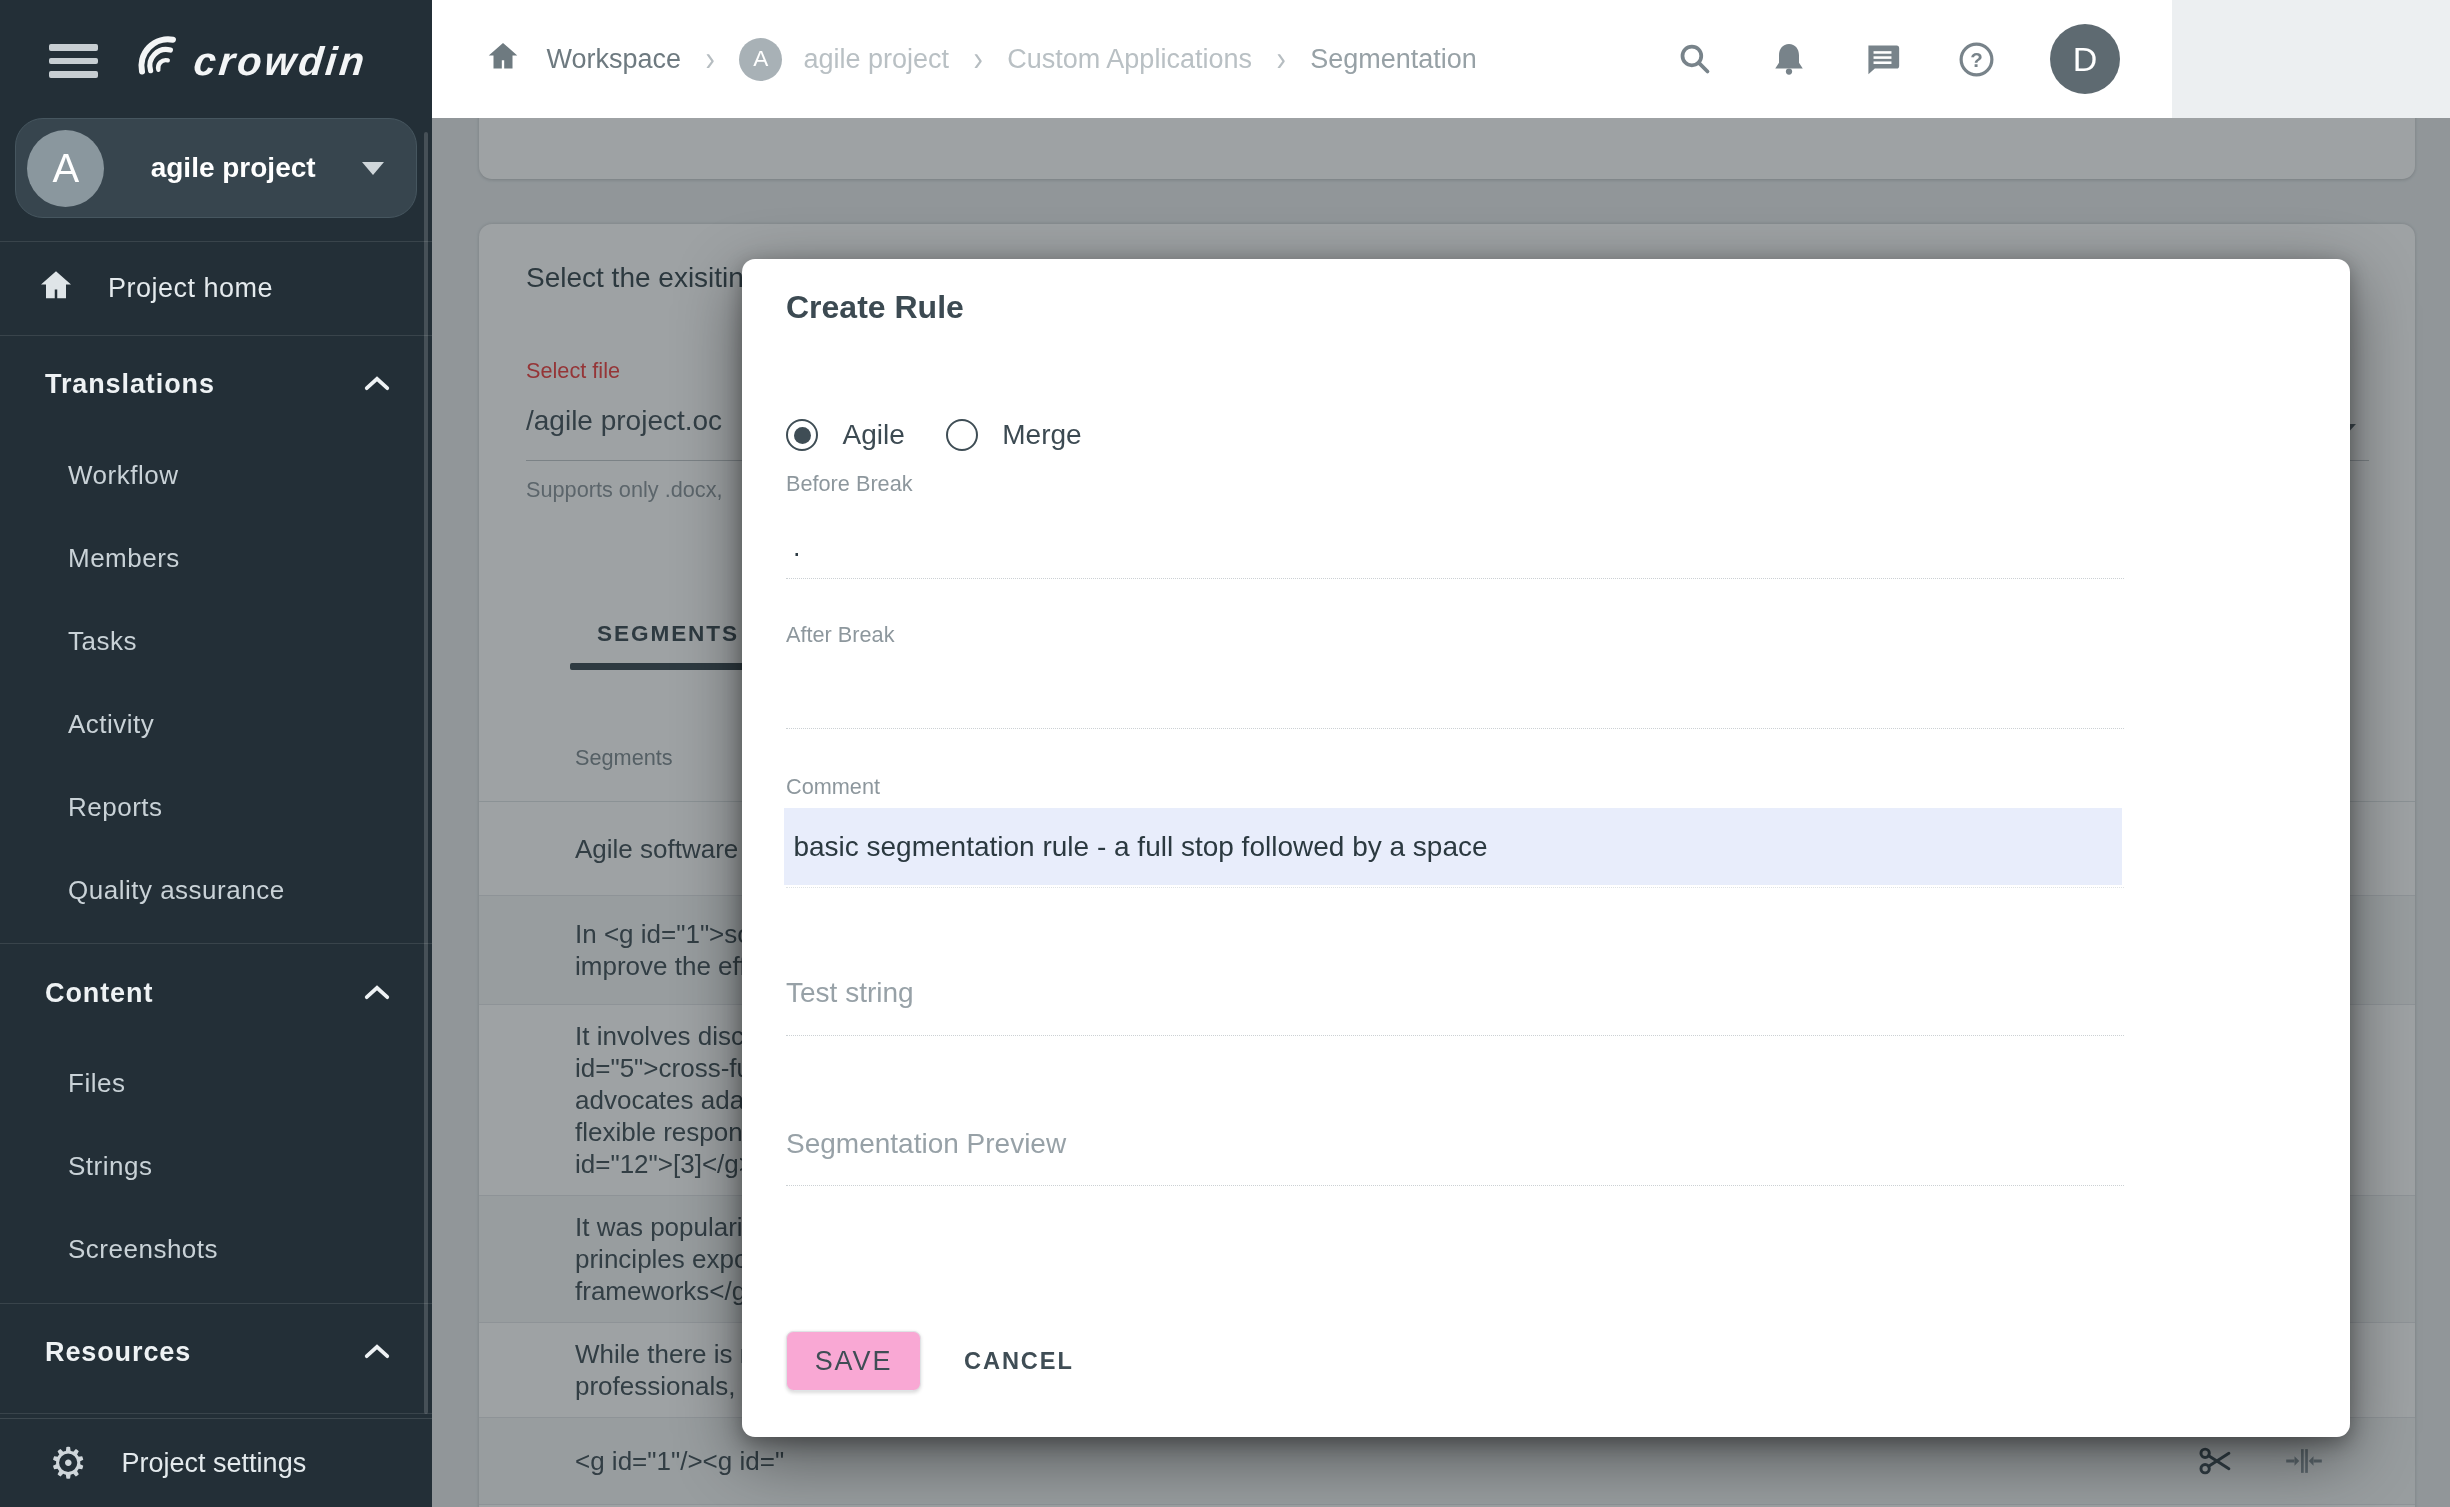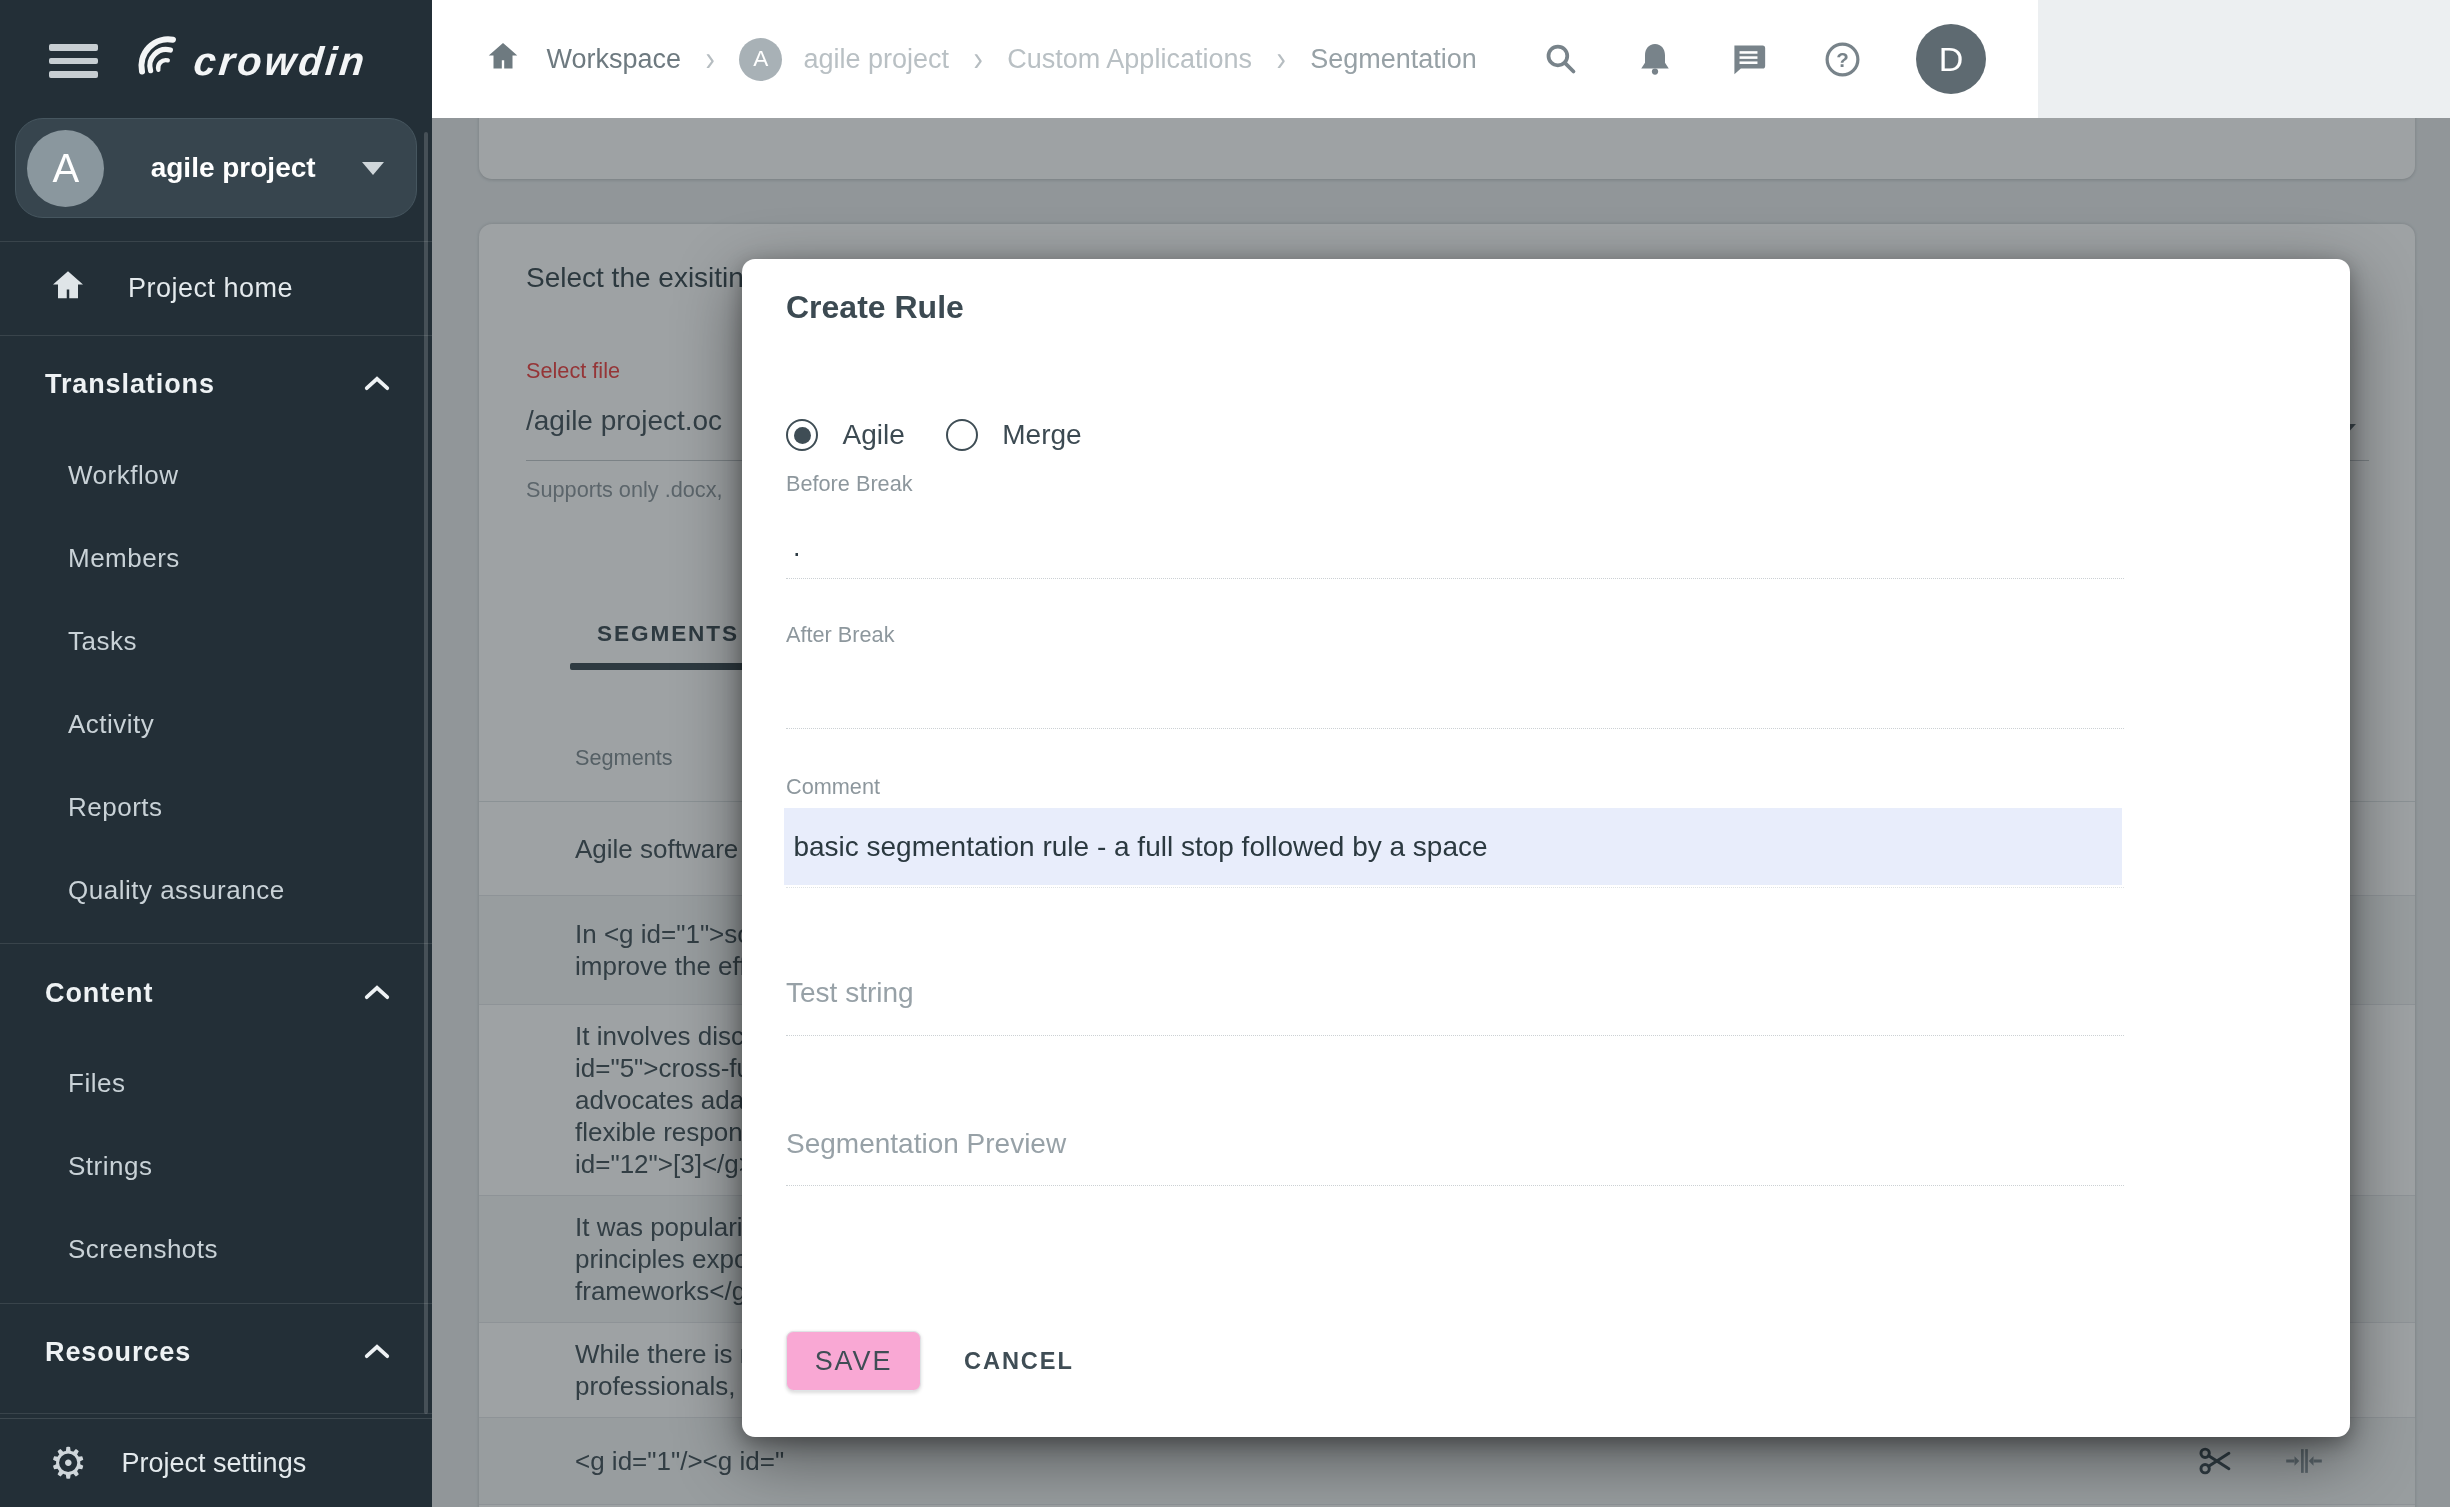--- a/index.html
+++ b/index.html
@@ -2,21 +2,21 @@
 <html style="font-size:15px"><head>
 <meta charset="utf-8">
 <style>
   * { margin:0; padding:0; box-sizing:border-box; }
   html,body { width:2450px; height:1508px; overflow:hidden; }
   body { font-family:"Liberation Sans", sans-serif; background:#eceff1; position:relative; }
 
   .app { position:absolute; inset:0; }
 
   
-  .topbar { position:absolute; left:432px; top:0; width:1606px; height:118px; background:#ffffff; display:flex; align-items:center; justify-content:space-between; padding:0 52px 0 52px; z-index:10; }
+  .topbar { position:absolute; left:432px; top:0; width:1740px; height:118px; background:#ffffff; display:flex; align-items:center; justify-content:space-between; padding:0 52px 0 52px; z-index:10; }
   .breadcrumb { display:flex; align-items:center; gap:24.5px; font-size:27px; }
   .crumb { display:flex; align-items:center; gap:21px; cursor:pointer; }
   .crumb-label.strong { color:#6e7a80; }
   .crumb-label.muted  { color:#b9c0c4; }
   .crumb-label.current{ color:#97a1a6; }
   .crumb-sep { color:#b6bdc1; font-size:28px; transform:scaleY(1.25); }
   .crumb-avatar { width:43px; height:43px; border-radius:50%; background:#a8b1b6; color:#fff; font-size:22.6px; display:flex; align-items:center; justify-content:center; }
   .topbar-icons { display:flex; align-items:center; gap:53px; }
   .tb-icon { width:41px; height:41px; display:flex; align-items:center; justify-content:center; cursor:pointer; }
   .tb-avatar { width:70px; height:70px; border-radius:50%; background:#5e6a71; color:#fff; font-size:34px; display:flex; align-items:center; justify-content:center; cursor:pointer; }
@@ -26,21 +26,21 @@
   .sidebar-head { display:flex; align-items:center; gap:32px; padding:32px 0 19px 49px; }
   .hamburger { width:49px; height:34px; display:flex; flex-direction:column; justify-content:space-between; cursor:pointer; }
   .hamburger span { display:block; height:6.6px; background:#c7ced2; border-radius:1.9px; }
   .logo { display:flex; align-items:center; gap:9.4px; }
   .logo-word { color:#f3f5f6; font-size:40px; font-weight:bold; font-style:italic; letter-spacing:2.8px; transform:skewX(-6deg); }
   .project-pill { margin:9.4px 15px 0 15px; height:100px; background:#37454e; border:0.9px solid #46565f; border-radius:28px; display:flex; align-items:center; padding:0 32px 0 11.3px; cursor:pointer; }
   .pill-avatar { width:77px; height:77px; border-radius:50%; background:#8a979e; color:#fff; font-size:40px; display:flex; align-items:center; justify-content:center; }
   .pill-name { flex:1; text-align:center; color:#ffffff; font-size:28px; font-weight:bold; }
   .pill-caret { width:0; height:0; border-left:11.3px solid transparent; border-right:11.3px solid transparent; border-top:13px solid #cfd6da; }
   .side-divider { border-top:0.9px solid rgba(255,255,255,0.10); margin-top:22.6px; }
-  .side-item { display:flex; align-items:center; height:94px; padding-left:48px; gap:40px; font-size:27px; color:#e4eaed; cursor:pointer; }
+  .side-item { display:flex; align-items:center; height:94px; padding-left:36px; gap:32px; font-size:27px; color:#e4eaed; cursor:pointer; }
   .side-item .label { letter-spacing:0.5px; }
   .nav-section-header { display:flex; align-items:center; justify-content:space-between; height:98px; padding:0 41px 0 45px; font-size:27px; font-weight:bold; color:#eef2f4; letter-spacing:0.9px; cursor:pointer; }
   .nav-item { height:83px; display:flex; align-items:center; padding-left:68px; font-size:26px; color:#c9d2d7; letter-spacing:0.5px; cursor:pointer; }
   .sidebar-footer { position:absolute; left:0; bottom:0; width:100%; height:90px; border-top:0.9px solid rgba(255,255,255,0.12); display:flex; align-items:center; gap:34px; padding-left:49px; font-size:27px; color:#e4eaed; background:#232f37; cursor:pointer; }
   .gear-glyph { font-family:"DejaVu Sans", sans-serif; font-size:43px; color:#cfd6da; line-height:1; }
   .side-scrollbar { position:absolute; right:3.8px; top:132px; width:4.7px; height:1282px; background:rgba(255,255,255,0.16); border-radius:2.8px; }
 
   
   .content { position:absolute; left:432px; top:118px; width:2018px; height:1390px; background:#e8ebed; overflow:hidden; }
   .card { position:absolute; background:#ffffff; border-radius:13px; }

